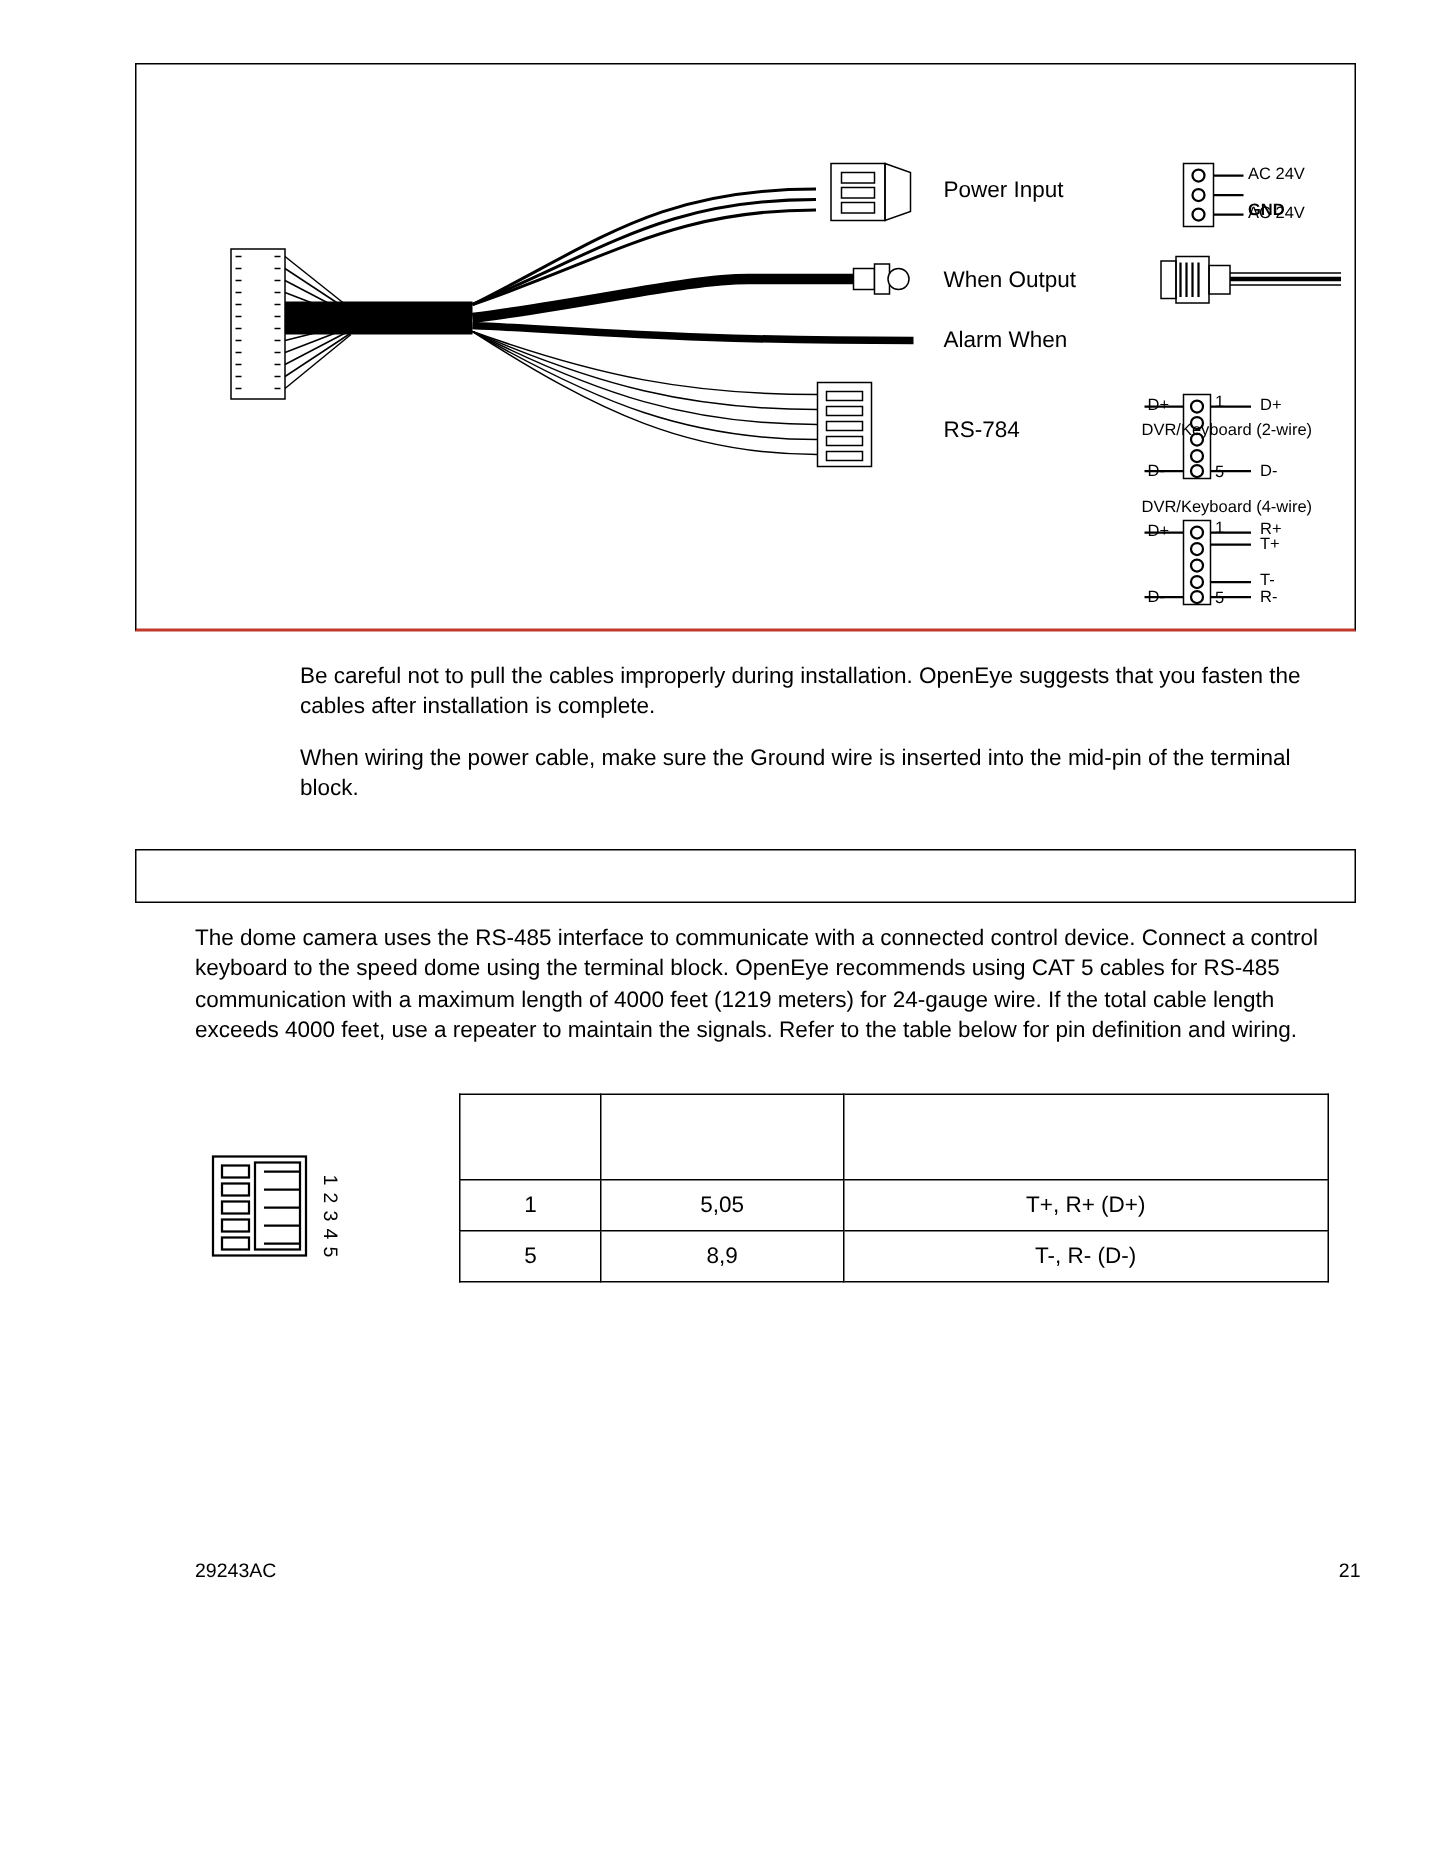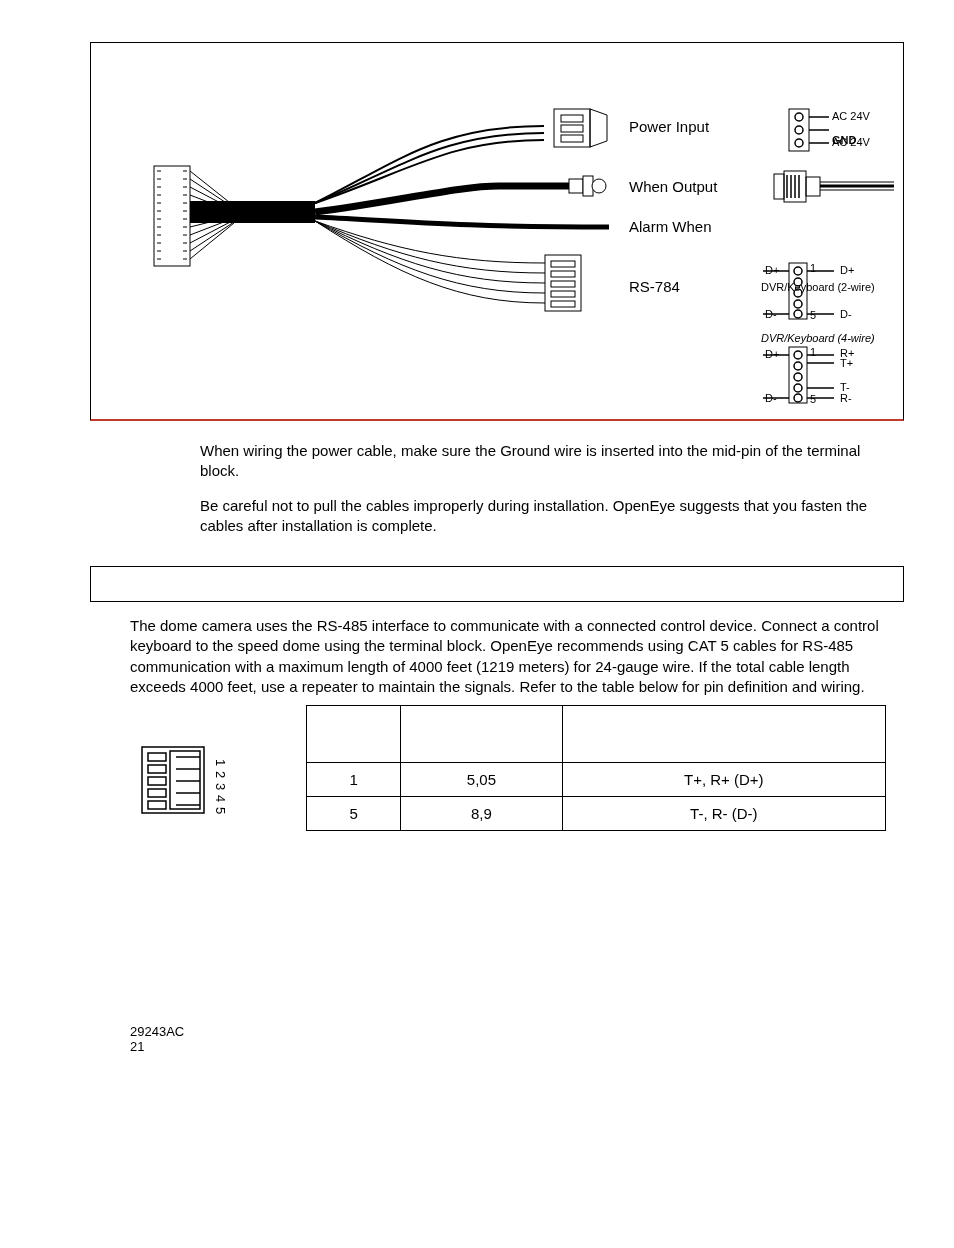--- a/index.html
+++ b/index.html
@@ -43,21 +43,21 @@
     white-space: nowrap;
   }
   .bold { font-weight: bold; }
   .body-text {
     margin: 0 0 14px 0;
     padding-left: 110px;
     padding-right: 10px;
     line-height: 1.35;
   }
   .body-text-full {
-    margin: 0 0 8px 0;
+    margin: 0 0 32px 0;
     padding-left: 40px;
     padding-right: 10px;
     line-height: 1.35;
   }
   .frame2 {
     border: 1px solid #000;
     height: 34px;
     margin: 30px 0 14px 0;
   }
   .row {
@@ -86,21 +86,20 @@
     height: 40px;
   }
   .footer {
     position: absolute;
     bottom: 60px;
     left: 130px;
     right: 47px;
     display: flex;
     justify-content: space-between;
     font-size: 13px;
-    flex-direction: column;
   }
 </style>
 </head>
 <body>
 
 <div class="page">
 
   <div class="frame">
     <div class="frame-inner">
 
@@ -257,34 +256,34 @@
       <div class="small-label" style="left:733px; top:85px;">AC 24V</div>
 
       <div class="small-label" style="left:662px; top:197px;margin-top:33px;">DVR/Keyboard (2-wire)</div>
       <div class="small-label" style="left:666px; top:213px;">D+</div>
       <div class="small-label" style="left:666px; top:257px;">D-</div>
       <div class="small-label" style="left:741px; top:213px;">D+</div>
       <div class="small-label" style="left:741px; top:257px;">D-</div>
       <div class="small-label" style="left:711px; top:211px;">1</div>
       <div class="small-label" style="left:711px; top:258px;">5</div>
 
-      <div class="small-label" style="left:662px; top:281px;font-style:italic;">DVR/Keyboard (4-wire)</div>
+      <div class="small-label" style="left:662px; top:281px;">DVR/Keyboard (4-wire)</div>
       <div class="small-label" style="left:666px; top:297px;">D+</div>
       <div class="small-label" style="left:666px; top:341px;">D-</div>
       <div class="small-label" style="left:741px; top:296px;">R+</div>
       <div class="small-label" style="left:741px; top:306px;">T+</div>
       <div class="small-label" style="left:741px; top:330px;">T-</div>
       <div class="small-label" style="left:741px; top:341px;">R-</div>
       <div class="small-label" style="left:711px; top:295px;">1</div>
       <div class="small-label" style="left:711px; top:342px;">5</div>
     </div>
   </div>
 
+  <p class="body-text">Be careful not to pull the cables improperly during installation.  OpenEye suggests that you fasten the cables after installation is complete.</p>
   <p class="body-text">When wiring the power cable, make sure the Ground wire is inserted into the mid-pin of the terminal block.</p>
-  <p class="body-text">Be careful not to pull the cables improperly during installation.  OpenEye suggests that you fasten the cables after installation is complete.</p>
 
   <div class="frame2"></div>
 
   <p class="body-text-full">The dome camera uses the RS-485 interface to communicate with a connected control device.  Connect a control keyboard to the speed dome using the terminal block.  OpenEye recommends using CAT 5 cables for RS-485 communication with a maximum length of 4000 feet (1219 meters) for 24-gauge wire.  If the total cable length exceeds 4000 feet, use a repeater to maintain the signals.  Refer to the table below for pin definition and wiring.</p>
 
   <div class="row">
 
     <svg class="pinfig" width="140" height="100" viewBox="0 0 140 100">
       <g stroke="#000" fill="none" stroke-width="1.5">
         <rect x="12" y="18" width="62" height="66"></rect>

